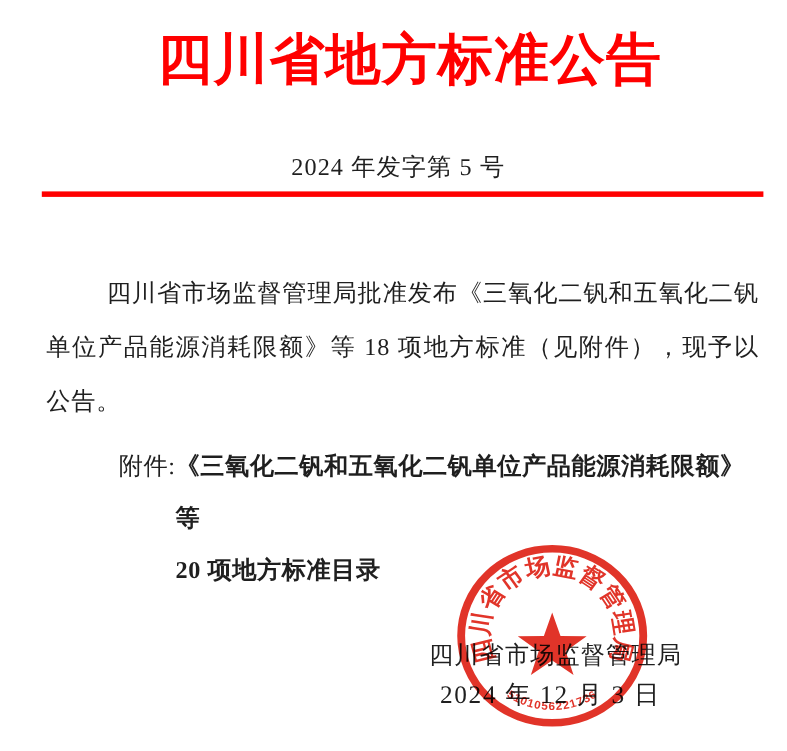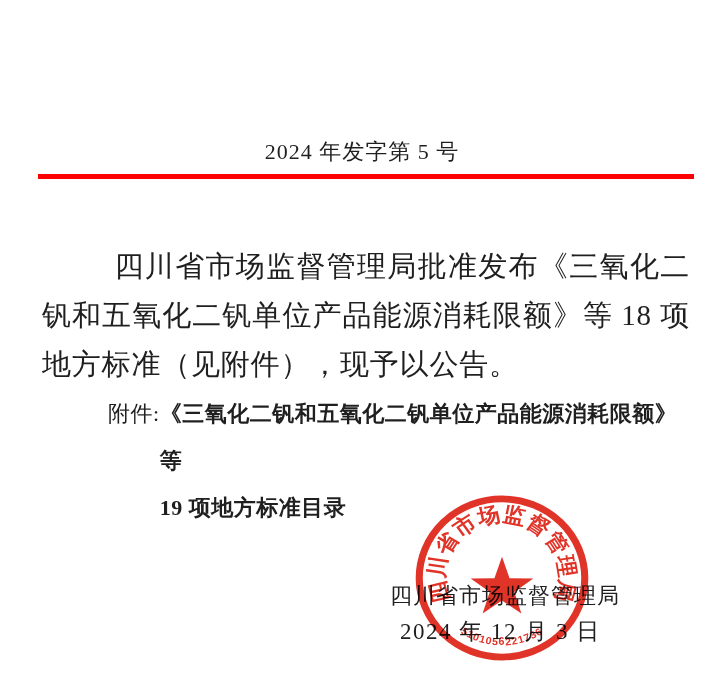--- a/index.html
+++ b/index.html
@@ -34,27 +34,27 @@
     letter-spacing:1px;
   }
   .red-rule{
     position:absolute;top:174px;left:38px;
     width:656px;height:5px;
     background:var(--accent);
   }
   .body-par{
     position:absolute;top:242px;left:42px;width:648px;
     margin:0;
-    font-size:29px;line-height:49px;
+    font-size:22px;line-height:49px;
     text-align:justify;
     text-indent:2.5em;
     letter-spacing:0.8px;
   }
   .attachment{
-    position:absolute;top:390px;left:108px;width:582px;
+    position:absolute;top:400px;left:108px;width:582px;
     display:flex;
     font-size:22px;line-height:47px;
     letter-spacing:0.5px;
   }
   .att-label{flex:none;}
   .att-lines{flex:1;font-weight:bold;}
   .issuer{
     position:absolute;top:582px;left:390px;
     font-size:22px;line-height:27px;
     letter-spacing:1px;
@@ -73,31 +73,32 @@
     opacity:0.93;
     pointer-events:none;
   }
   .seal svg{width:100%;height:100%;display:block;}
 </style>
 </head>
 <body>
 
 <div class="page">
 
+  <h1 class="title">四川省地方标准公告</h1>
 
   <div class="doc-number">2024 年发字第 5 号</div>
 
   <div class="red-rule"></div>
 
   <p class="body-par">四川省市场监督管理局批准发布《三氧化二钒和五氧化二钒单位产品能源消耗限额》等 18 项地方标准（见附件），现予以公告。</p>
 
   <div class="attachment">
     <span class="att-label">附件:</span>
     <span class="att-lines"><span>《三氧化二钒和五氧化二钒单位产品能源消耗限额》等</span><br>
-      <span>19 项地方标准目录</span>
+      <span>20 项地方标准目录</span>
     </span>
   </div>
 
   <div class="issuer">四川省市场监督管理局</div>
 
   <div class="date">2024 年 12 月 3 日</div>
 
   <div class="seal">
     <svg viewBox="0 0 200 200" preserveAspectRatio="none" xmlns="http://www.w3.org/2000/svg">
       <defs>

